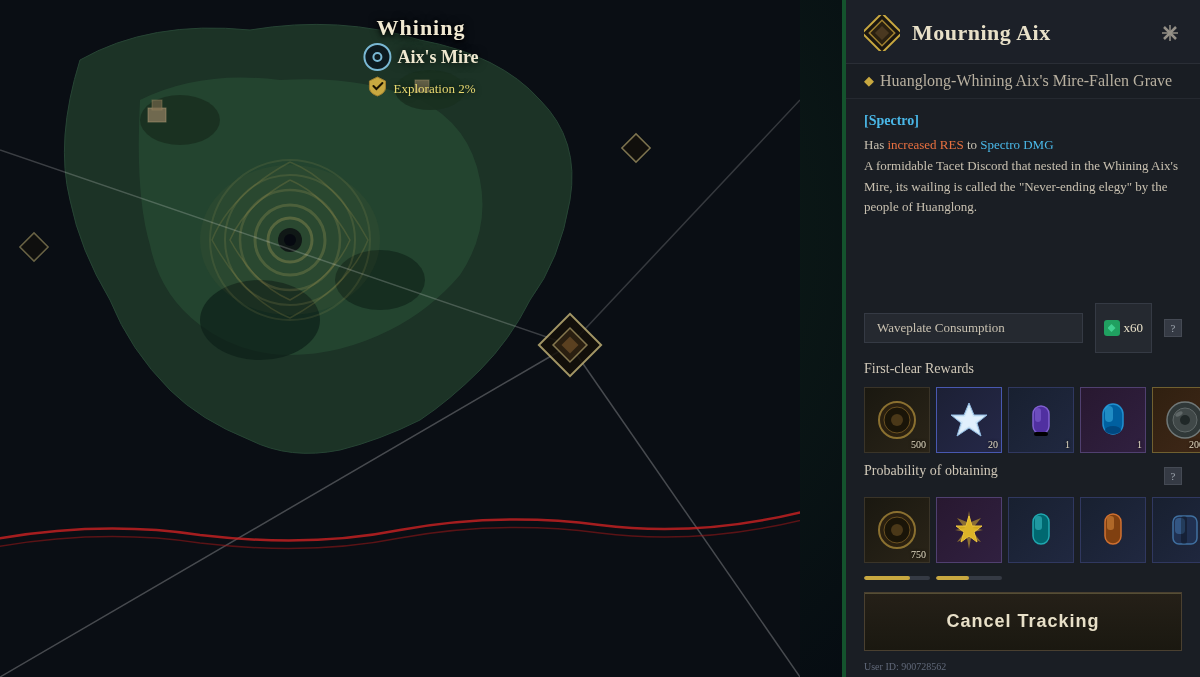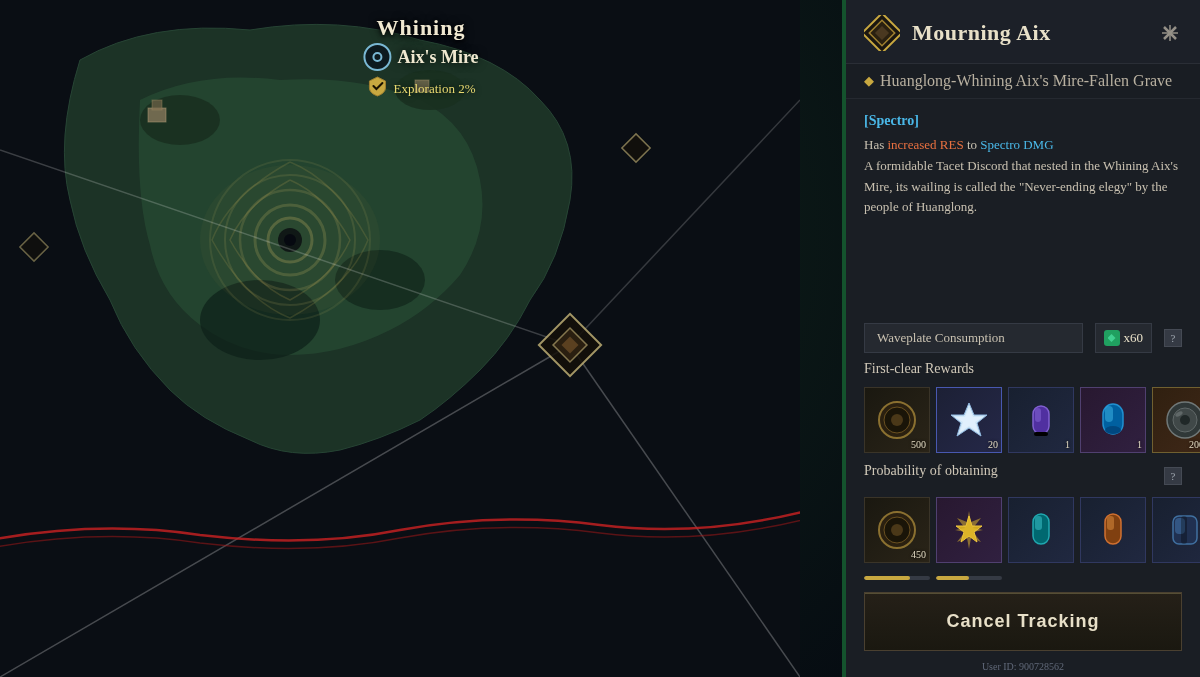--- a/index.html
+++ b/index.html
@@ -177,21 +177,21 @@
       padding: 6px 12px;
       font-size: 13px;
       color: #c8c0b0;
       flex: 1;
     }
 
     .waveplate-cost {
       display: flex;
       align-items: center;
       gap: 4px;
-      padding: 6px 8px;
+      padding: 16px 8px;
       background: #252930;
       border: 1px solid #353a44;
     }
 
     .waveplate-gem {
       width: 16px;
       height: 16px;
       background: #20a060;
       border-radius: 3px;
       display: flex;
@@ -350,21 +350,21 @@
     .cancel-tracking-btn::before {
       content: '';
       position: absolute;
       top: 0; left: 0; right: 0;
       height: 1px;
       background: rgba(200,184,122,0.3);
     }
 
     
     .user-id {
-      text-align: center;
+      text-align: left;
       padding: 2px 18px 5px;
       font-size: 10px;
       color: #606878;
     }
   </style>
 </head>
 <body>
 
 <div class="map-panel">
   <div class="map-bg">
@@ -554,21 +554,21 @@
     </div>
     <div class="prob-rewards-row">
 
       <div class="reward-item">
         <div class="reward-icon-box rarity-1">
           <svg width="44" height="44" viewBox="0 0 44 44">
             <circle cx="22" cy="22" r="18" fill="#2a2010" stroke="#8a7030" stroke-width="2"></circle>
             <circle cx="22" cy="22" r="13" fill="#1a1508" stroke="#6a5020" stroke-width="1"></circle>
             <circle cx="22" cy="22" r="6" fill="#4a3818"></circle>
           </svg>
-          <span class="reward-count">450</span>
+          <span class="reward-count">750</span>
         </div>
       </div>
 
       <div class="reward-item">
         <div class="reward-icon-box rarity-4">
           <svg width="44" height="44" viewBox="0 0 44 44">
             <polygon points="22,8 25,18 35,18 27,24 30,34 22,28 14,34 17,24 9,18 19,18" fill="#d0a820" stroke="#f0c840" stroke-width="1"></polygon>
             <polygon points="22,3 24,14 34,10 26,20 36,22 26,24 34,34 24,30 22,41 20,30 10,34 18,24 8,22 18,20 10,10 20,14" fill="#e8c030" opacity="0.5"></polygon>
           </svg>
         </div>

